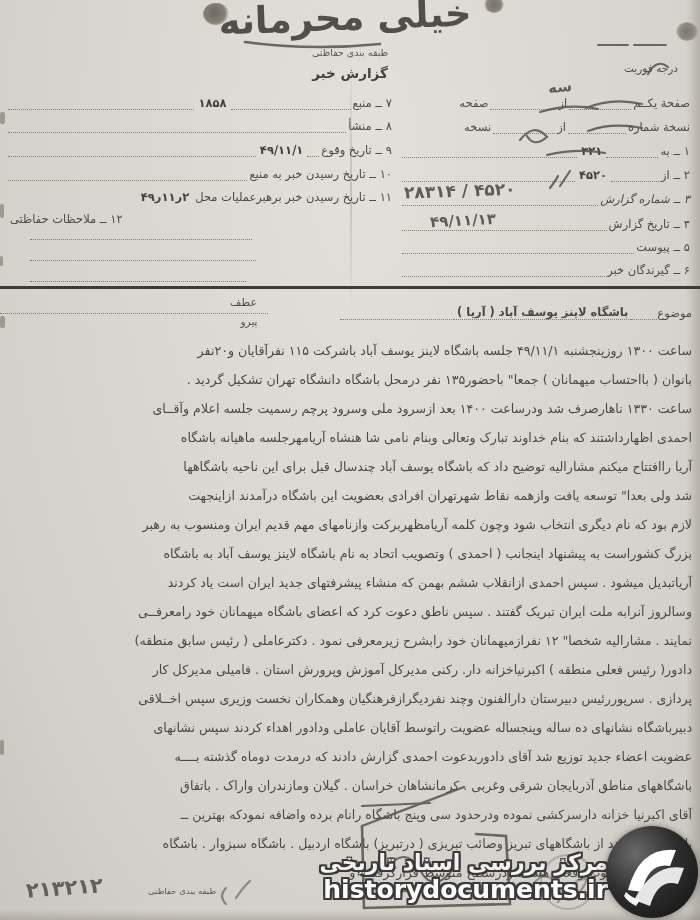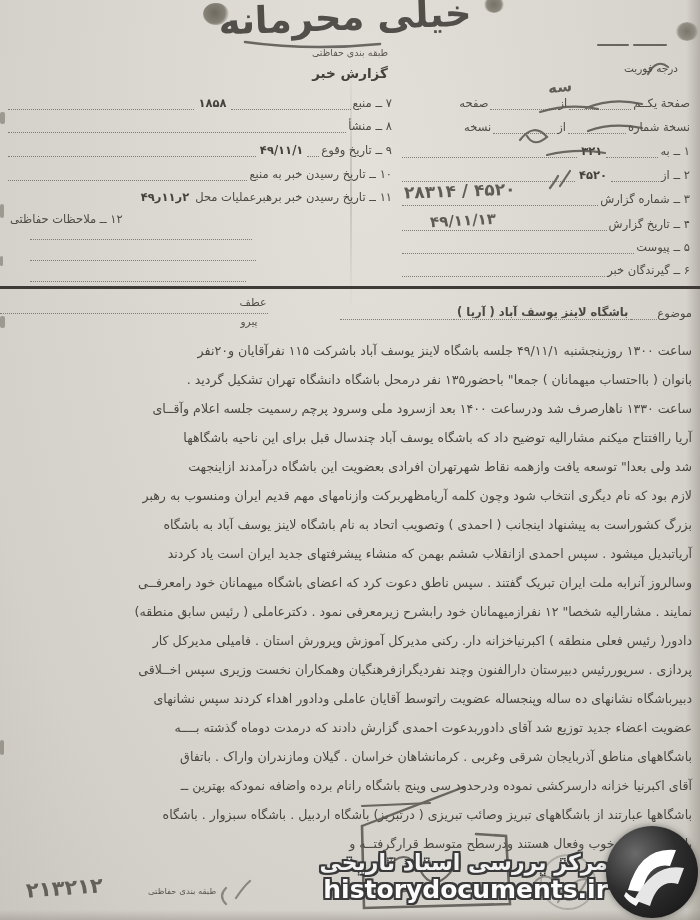--- a/index.html
+++ b/index.html
@@ -45,21 +45,21 @@
   .frow .lead{border-bottom:1.5px dotted #807c73;height:13px;}
   .frow .lead.flex{flex:1;}
   .frow .val{padding:0 4px;font-weight:bold;color:#45423d;}
   .rcol{left:402px;width:290px;}
   .lcol{left:8px;width:386px;}
   .hw-over{position:absolute;font-size:16px;}
 
   .dotline{position:absolute;border-bottom:1.5px dotted #807c73;height:1px;}
   .thickline{position:absolute;left:0;width:700px;height:3px;background:#3e3b36;top:286px;}
 
-  .atf{position:absolute;left:230px;top:296px;font-size:11px;color:#4e4a45;direction:rtl;text-align:center;width:46px;}
+  .atf{position:absolute;left:230px;top:296px;font-size:11px;color:#4e4a45;direction:rtl;text-align:left;width:46px;}
   .peyro{position:absolute;left:226px;top:315px;font-size:10.5px;color:#55514b;direction:rtl;text-align:center;width:46px;}
 
   .subject-row{position:absolute;left:340px;top:305px;width:352px;display:flex;
     align-items:flex-end;direction:rtl;font-size:11.5px;color:#4b4742;}
   .subject-row .lead{border-bottom:1.5px dotted #807c73;height:13px;}
   .subject-row .subj{font-weight:bold;padding:0 3px;border-bottom:1.5px dotted #807c73;}
 
   
   .body-block{position:absolute;left:8px;top:336px;width:684px;direction:rtl;}
   .bline{height:29px;line-height:29px;font-size:12.6px;color:#4b4743;white-space:nowrap;
@@ -129,21 +129,21 @@
     <span class="lead flex"></span>
   </div>
 
   <div class="frow rcol" style="top:168px;">
     <span class="lbl">۲ ــ از</span>
     <span class="lead" style="width:48px;"></span>
     <span class="val">۴۵۲۰</span>
     <span class="lead flex"></span>
   </div>
 
-  <div class="frow rcol" style="top:192px;">
+  <div class="frow rcol" style="top:192px;font-style:italic;">
     <span class="lbl">۳ ــ شماره گزارش</span>
     <span class="lead flex"></span>
   </div>
   <div class="hw-over hwtext" style="left:404px;top:180px;width:150px;font-size:17px;transform:rotate(-2deg);text-align:left;">۴۵۲۰ / ۲۸۳۱۴</div>
 
   <div class="frow rcol" style="top:217px;justify-content:space-between;">
     <span class="lbl">۴ ــ تاریخ گزارش</span>
     <span class="lead flex"></span>
   </div>
   <div class="hw-over hwtext" style="left:430px;top:210px;width:120px;font-size:15px;transform:rotate(-3deg);text-align:left;">۴۹/۱۱/۱۳</div>
@@ -207,20 +207,21 @@
     <span class="lbl">موضوع</span>
     <span class="lead" style="width:26px;"></span>
     <span class="subj">باشگاه لاینز یوسف آباد ( آریا )</span>
     <span class="lead" style="flex:1;"></span>
   </div>
 
   <div class="body-block">
     <div class="bline">ساعت ۱۳۰۰ روزپنجشنبه ۴۹/۱۱/۱ جلسه باشگاه لاینز یوسف آباد باشرکت ۱۱۵ نفرآقایان و۲۰نفر</div>
     <div class="bline">بانوان ( بااحتساب میهمانان ) جمعا" باحضور۱۳۵ نفر درمحل باشگاه دانشگاه تهران تشکیل گردید .</div>
     <div class="bline">ساعت ۱۳۳۰ ناهارصرف شد ودرساعت ۱۴۰۰ بعد ازسرود ملی وسرود پرچم رسمیت جلسه اعلام وآقــای</div>
+    <div class="bline">احمدی اظهارداشتند که بنام خداوند تبارک وتعالی وبنام نامی شا هنشاه آریامهرجلسه ماهیانه باشگاه</div>
     <div class="bline">آریا راافتتاح میکنم مشارالیه توضیح داد که باشگاه یوسف آباد چندسال قبل برای این ناحیه باشگاهها</div>
     <div class="bline">شد ولی بعدا" توسعه یافت وازهمه نقاط شهرتهران افرادی بعضویت این باشگاه درآمدند ازاینجهت</div>
     <div class="bline">لازم بود که نام دیگری انتخاب شود وچون کلمه آریامظهربرکت وازنامهای مهم قدیم ایران ومنسوب به رهبر</div>
     <div class="bline">بزرگ کشوراست به پیشنهاد اینجانب ( احمدی ) وتصویب اتحاد به نام باشگاه لاینز یوسف آباد به باشگاه</div>
     <div class="bline">آریاتبدیل میشود . سپس احمدی ازانقلاب ششم بهمن که منشاء پیشرفتهای جدید ایران است یاد کردند</div>
     <div class="bline">وسالروز آنرابه ملت ایران تبریک گفتند . سپس ناطق دعوت کرد که اعضای باشگاه میهمانان خود رامعرفــی</div>
     <div class="bline">نمایند . مشارالیه شخصا" ۱۲ نفرازمیهمانان خود رابشرح زیرمعرفی نمود . دکترعاملی ( رئیس سابق منطقه)</div>
     <div class="bline">دادور( رئیس فعلی منطقه ) اکبرنیاخزانه دار. رکنی مدیرکل آموزش وپرورش استان . فامیلی مدیرکل کار</div>
     <div class="bline">پردازی . سرپوررئیس دبیرستان دارالفنون وچند نفردیگرازفرهنگیان وهمکاران نخست وزیری سپس اخــلاقی</div>
     <div class="bline">دبیرباشگاه نشانهای ده ساله وپنجساله عضویت راتوسط آقایان عاملی ودادور اهداء کردند سپس نشانهای</div>

